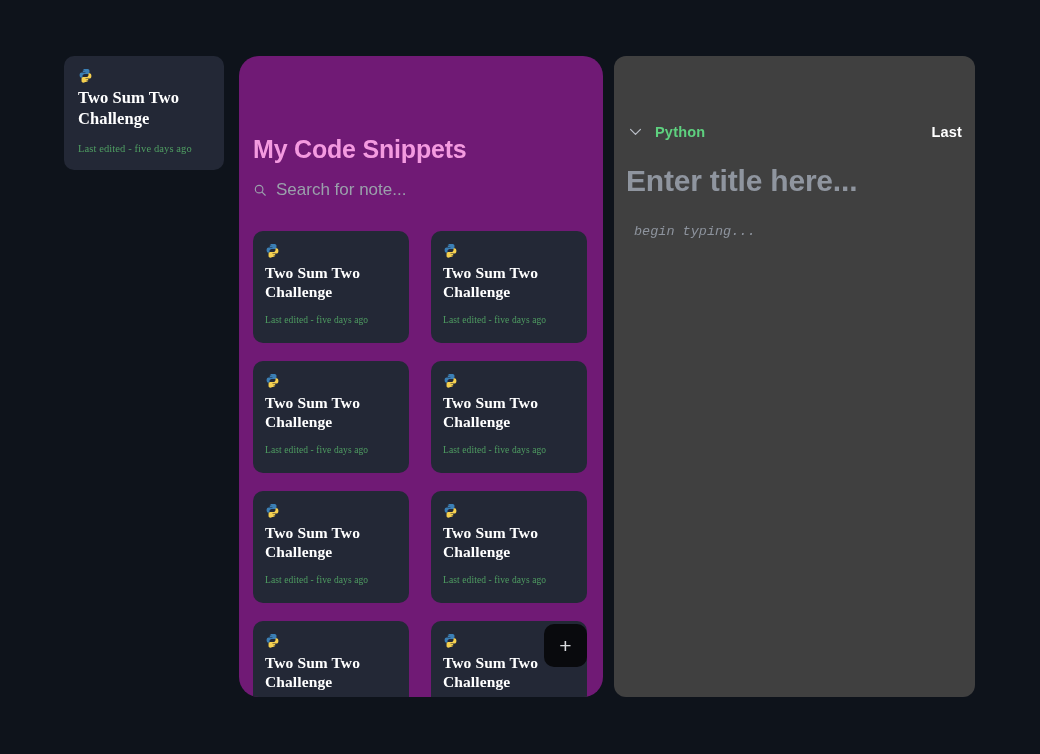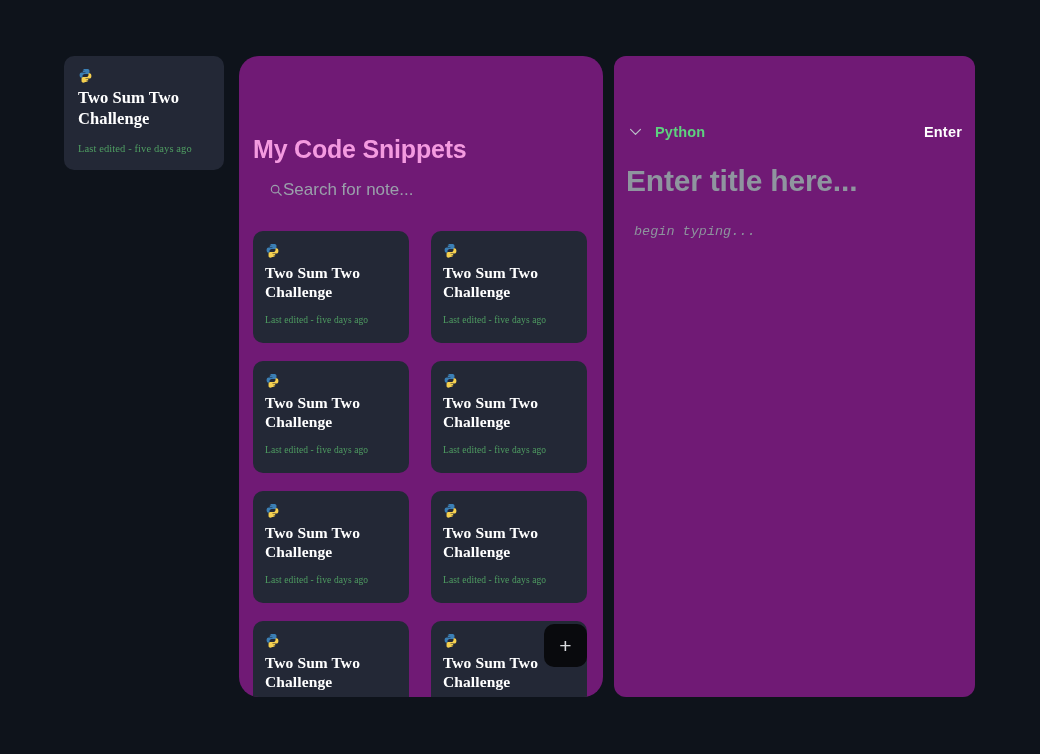--- a/index.html
+++ b/index.html
@@ -77,24 +77,25 @@
     left: 14px;
     top: 79px;
     font-size: 25px;
     font-weight: bold;
     color: #f49ae0;
     letter-spacing: -0.2px;
   }
 
   #search-row {
     position: absolute;
-    left: 30px;
+    left: 14px;
     top: 124px;
     display: flex;
     align-items: center;
+    gap: 9px;
     width: 330px;
   }
 
   #search-icon { width: 14px; height: 14px; flex: none; display: block; }
 
   #search-input {
     background: transparent;
     border: none;
     outline: none;
     font-family: "Liberation Sans", sans-serif;
@@ -142,21 +143,21 @@
     z-index: 5;
   }
 
   
   #editor-panel {
     position: absolute;
     left: 614px;
     top: 56px;
     width: 361px;
     height: 641px;
-    background: #701a75;
+    background: #404040;
     border-radius: 12px;
     overflow: hidden;
   }
 
   #editor-toolbar {
     position: absolute;
     left: 13px;
     top: 67px;
     width: 335px;
     display: flex;
@@ -323,19 +324,19 @@
 
 <button id="add-button">+</button>
 
 <div id="editor-panel">
 
   <div id="editor-toolbar">
     <svg id="chevron-down-icon" viewBox="0 0 24 24" fill="none" stroke="#b9bec7" stroke-width="1.8" stroke-linecap="round" stroke-linejoin="round">
       <polyline points="5,9 12,16 19,9"></polyline>
     </svg>
     <span id="language-label">Python</span>
-    <button id="save-button">Enter</button>
+    <button id="save-button">Last</button>
   </div>
 
   <input id="title-input" type="text" placeholder="Enter title here..." style="">
 
   <textarea id="body-input" placeholder="begin typing..." style=""></textarea>
 </div>
 
 </body></html>

